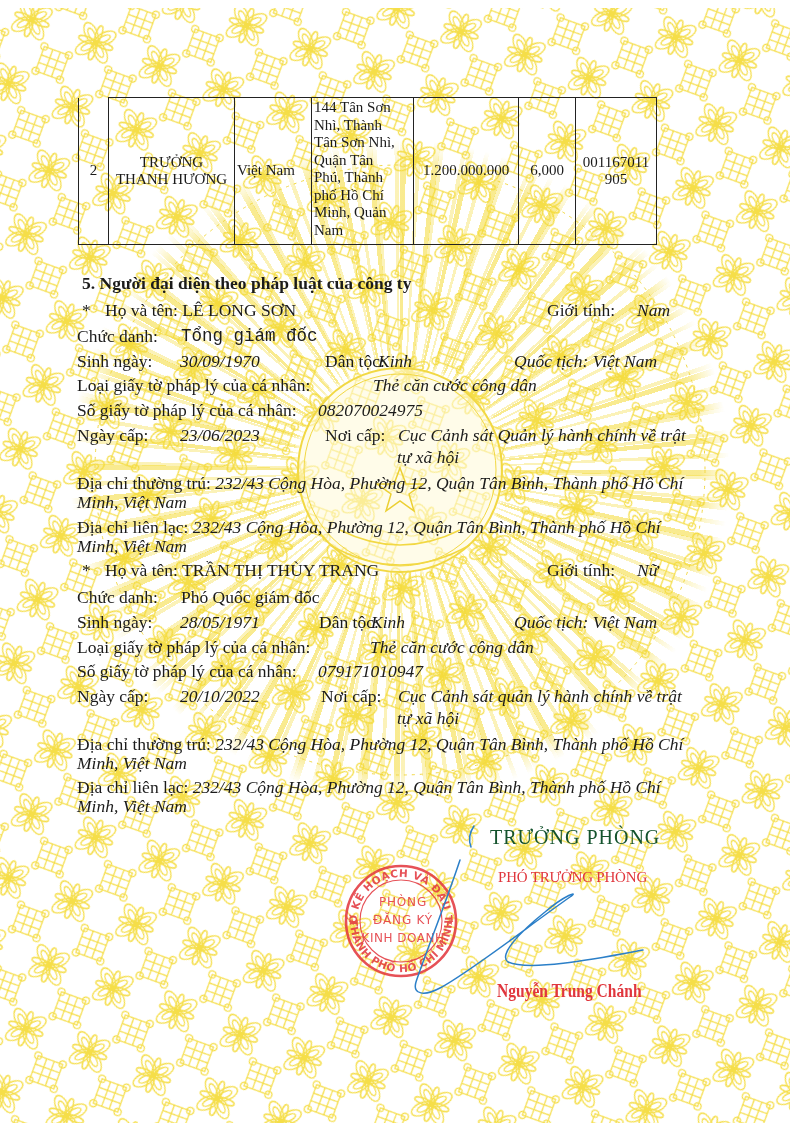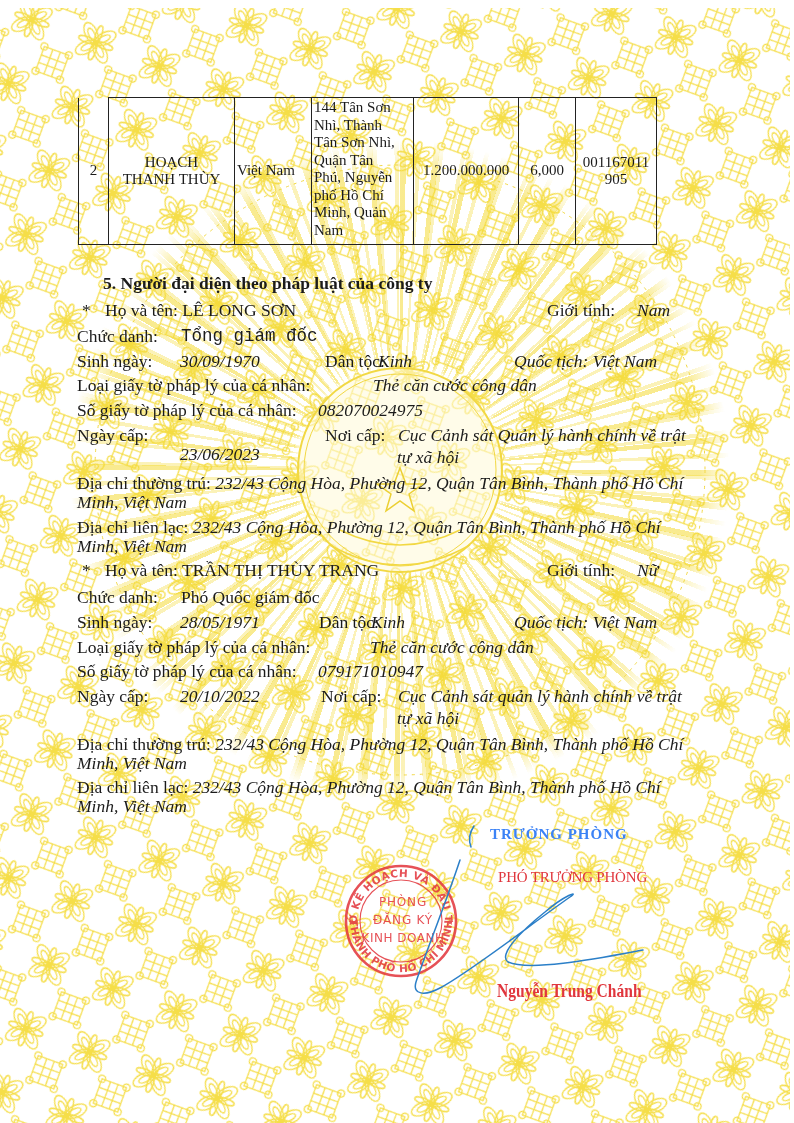--- a/index.html
+++ b/index.html
@@ -8,30 +8,30 @@
   .bg { position:absolute; left:0; top:8px; width:790px; height:1115px; }
   .rosette { position:absolute; left:70px; top:140px; width:660px; height:660px; border-radius:50%;
     background:
       repeating-conic-gradient(from 0deg at 50% 50%, rgba(244,218,52,.55) 0deg 1.1deg, transparent 1.1deg 6deg),
       repeating-conic-gradient(from 3deg at 50% 50%, rgba(244,218,52,.35) 0deg .8deg, transparent .8deg 4deg);
     -webkit-mask: radial-gradient(circle at 50% 50%, transparent 0 100px, #000 108px 300px, transparent 330px);
             mask: radial-gradient(circle at 50% 50%, transparent 0 100px, #000 108px 300px, transparent 330px); }
   .rings { position:absolute; left:0; top:0; width:794px; height:1123px; }
   .t { position:absolute; white-space:nowrap; font-size:17.5px; line-height:20px; }
   .i { font-style:italic; }
-  .b { font-weight:bold;margin-left:21px; }
+  .b { font-weight:bold; }
   .sheet-table { position:absolute; left:78px; top:97px; border-collapse:collapse; table-layout:fixed;
                  font-size:15px; line-height:17.5px; }
   .sheet-table td { border:1px solid #222; padding:0 2px; vertical-align:middle; height:145px; }
   .sheet-table tr td:first-child { border-top:none; }
   .c-center { text-align:center; }
   .c-left { text-align:left; }
   .c-addr { vertical-align:top !important; padding-top:1px !important; }
   .line { display:block; }
-  .sig-title { position:absolute; left:490px; top:826px; font-size:15px; font-weight:bold; letter-spacing:1px; color:#3b82f6; }
+  .sig-title { position:absolute; left:490px; top:826px; font-size:20px; font-weight:normal; letter-spacing:1px; color:#14532d; }
   .sig-sub { position:absolute; left:498px; top:869px; font-size:15px; color:#e0363d; letter-spacing:-.2px; }
   .sig-name { position:absolute; left:497px; top:981px; font-size:18.5px; font-weight:bold; color:#e0363d;
               transform:scaleX(.84); transform-origin:left center; white-space:nowrap; }
   .overlay { position:absolute; left:0; top:0; width:794px; height:1123px; pointer-events:none; }
 </style>
 </head>
 <body>
 
 <svg class="bg" viewBox="0 0 790 1115" xmlns="http://www.w3.org/2000/svg">
   <defs>
@@ -102,30 +102,30 @@
       <col style="width:77px">
       <col style="width:102px">
     <col style="width:105px">
       <col style="width:57px">
       <col style="width:81px">
   </colgroup>
   <tbody>
       <tr>
     <td class="c-center"><span>2</span></td>
     <td class="c-center">
-      <span class="line">HOẠCH</span>
-      <span class="line">THANH THÙY</span>
+      <span class="line">TRƯỞNG</span>
+      <span class="line">THANH HƯƠNG</span>
     </td>
     <td class="c-left"><span>Việt Nam</span></td>
     <td class="c-left c-addr">
       <span class="line">144 Tân Sơn</span>
       <span class="line">Nhì, Thành</span>
       <span class="line">Tân Sơn Nhì,</span>
       <span class="line">Quận Tân</span>
-      <span class="line">Phú, Nguyễn</span>
+      <span class="line">Phú, Thành</span>
       <span class="line">phố Hồ Chí</span>
       <span class="line">Minh, Quản</span>
       <span class="line">Nam</span>
     </td>
     <td class="c-center"><span>1.200.000.000</span></td>
     <td class="c-center"><span>6,000</span></td>
     <td class="c-center">
       <span class="line">001167011</span>
       <span class="line">905</span>
     </td>
@@ -156,21 +156,21 @@
     <span>Việt Nam</span>
   </div>
 
   <div class="t" style="left:77px;top:375px;">Loại giấy tờ pháp lý của cá nhân:</div>
   <div class="t i" style="left:373px;top:375px;">Thẻ căn cước công dân</div>
 
   <div class="t" style="left:77px;top:400px;">Số giấy tờ pháp lý của cá nhân:</div>
   <div class="t i" style="left:318px;top:400px;">082070024975</div>
 
   <div class="t" style="left:77px;top:425px;">Ngày cấp:</div>
-  <div class="t i" style="left:180px;top:425px;margin-top:19px;">23/06/2023</div>
+  <div class="t i" style="left:180px;top:425px;">23/06/2023</div>
   <div class="t" style="left:325px;top:425px;">Nơi cấp:</div>
   <div class="t i" style="left:398px;top:425px;">Cục Cảnh sát Quản lý hành chính về trật</div>
   <div class="t i" style="left:397px;top:447px;">tự xã hội</div>
 
   <div class="t" style="left:77px;top:473px;">
     <span>Địa chỉ thường trú:</span>
     <span class="i">232/43 Cộng Hòa, Phường 12, Quận Tân Bình, Thành phố Hồ Chí</span>
   </div>
   <div class="t i" style="left:77px;top:492px;">Minh, Việt Nam</div>
 

